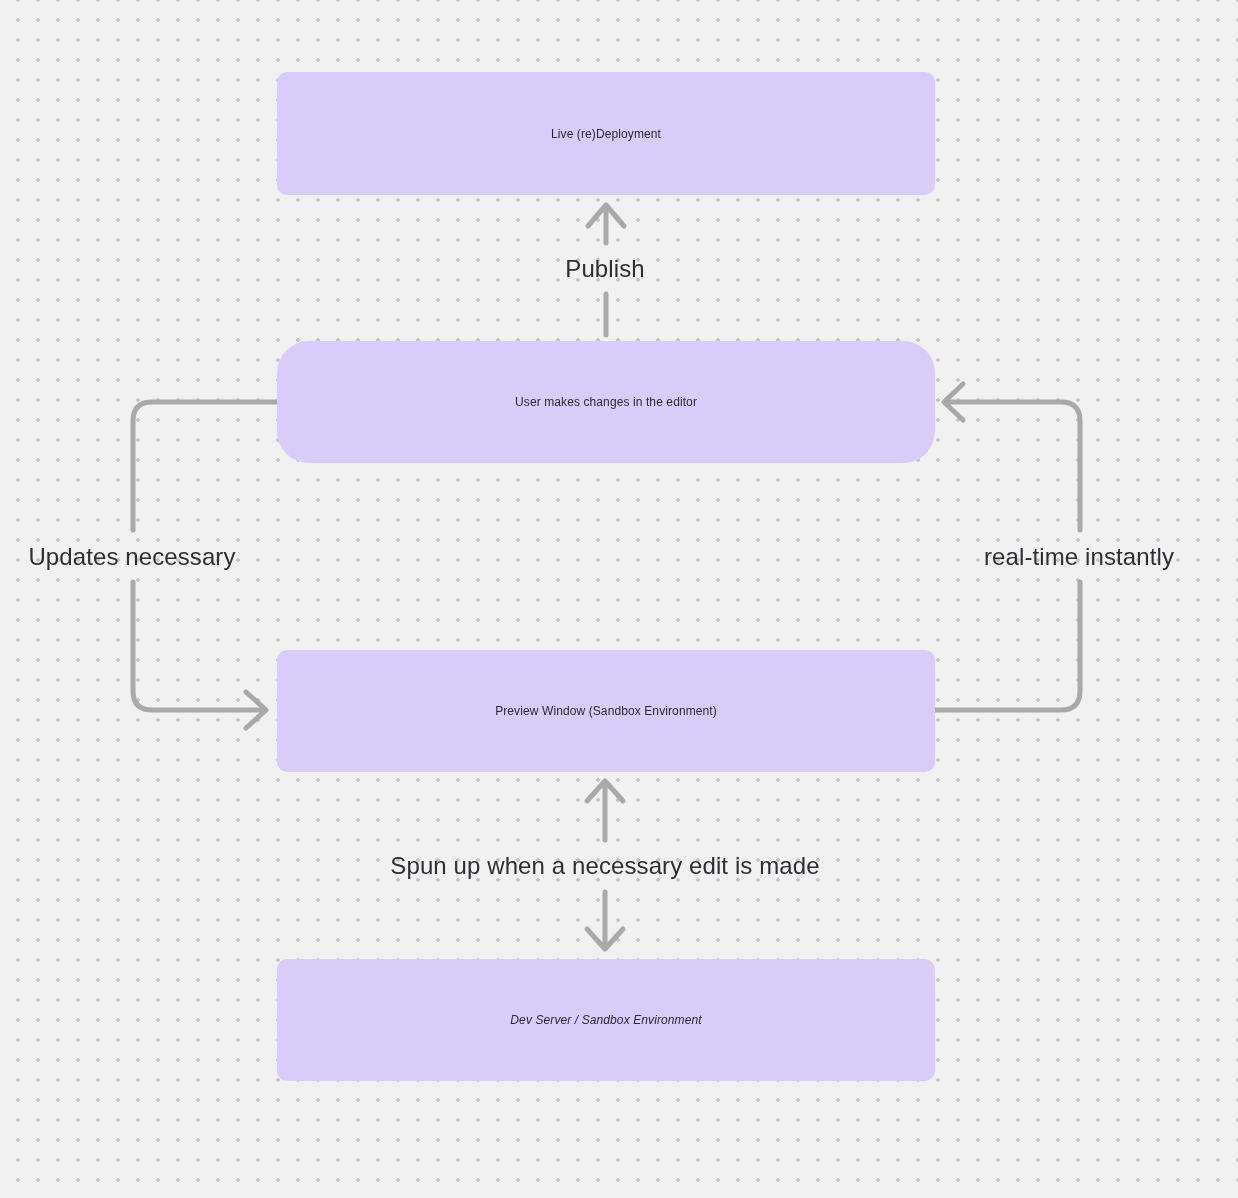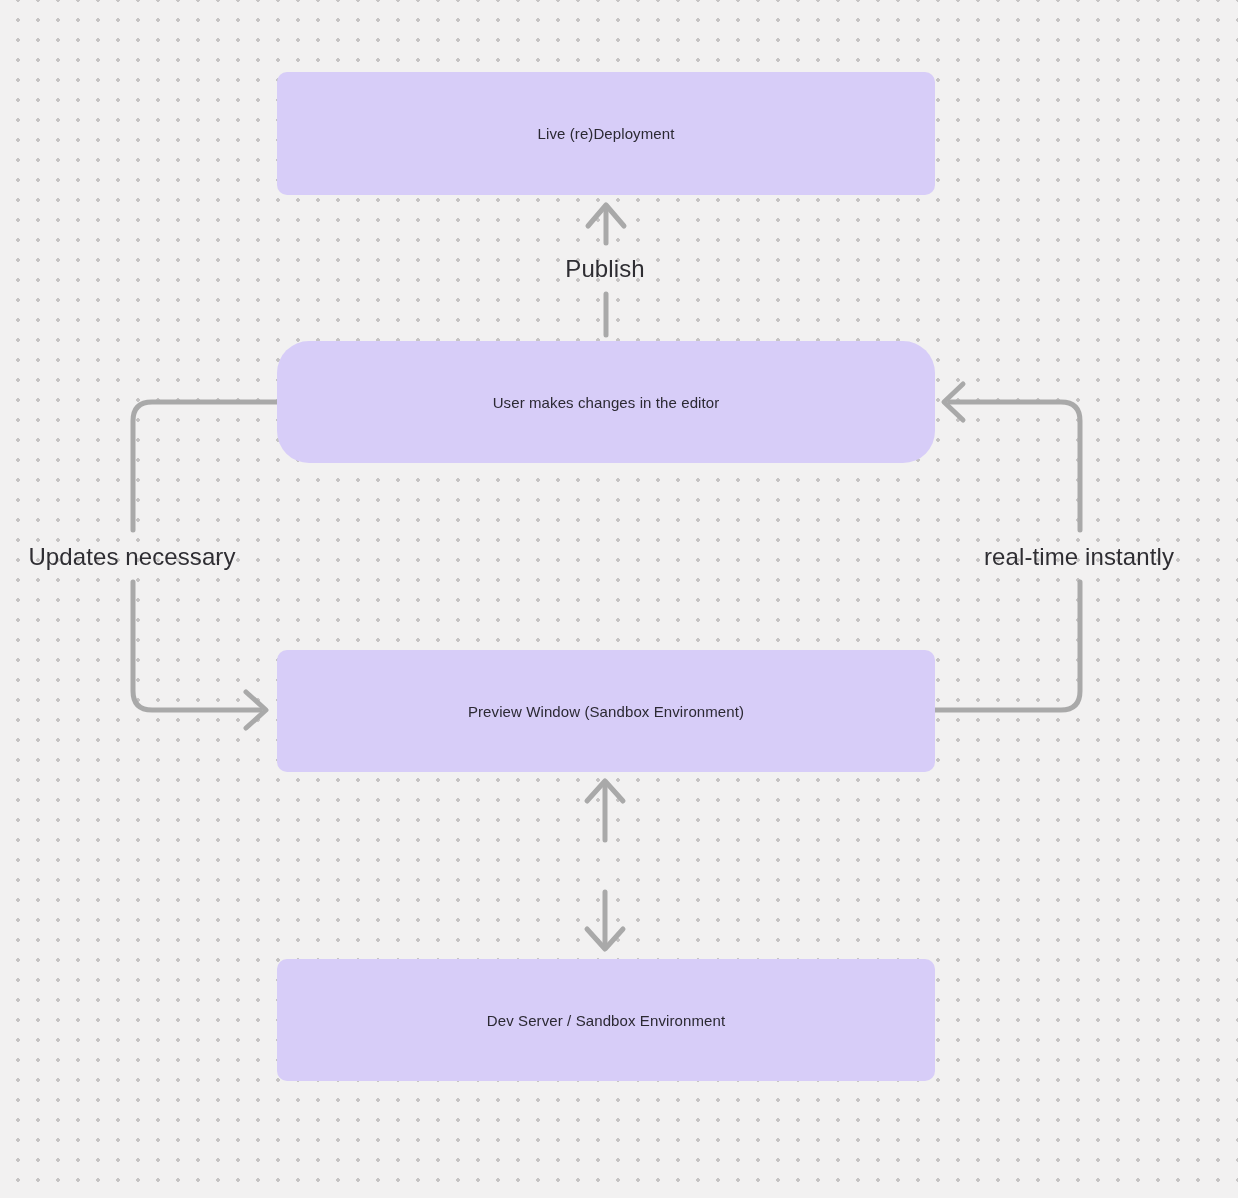--- a/index.html
+++ b/index.html
@@ -26,28 +26,28 @@
     left: 277px;
     width: 658px;
     height: 122px;
     background: #d7cdf8;
     border-radius: 10px;
     display: flex;
     align-items: center;
     justify-content: center;
   }
   .node-label {
-    font-size: 15px;
+    font-size: 12px;
     color: #2b2933;
     letter-spacing: 0.1px;
   }
   .node-live    { top: 72px; height: 123px; }
   .node-user    { top: 341px; border-radius: 32px; }
   .node-preview { top: 650px; }
-  .node-dev     { top: 959px; }
+  .node-dev     { top: 959px; font-style: italic; }
 
   .connector-layer {
     position: absolute;
     left: 0; top: 0;
     width: 1238px;
     height: 1198px;
     pointer-events: none;
   }
   .connector-layer path, .connector-layer polyline {
     fill: none;
@@ -117,14 +117,15 @@
   <div class="node node-dev">
     <span class="node-label">Dev Server / Sandbox Environment</span>
   </div>
 
   <div class="edge-label label-publish">Publish</div>
 
   <div class="edge-label label-updates">Updates necessary</div>
 
   <div class="edge-label label-feedback">real-time instantly</div>
 
+  <div class="edge-label label-spunup">Spun up when a necessary edit is made</div>
 
 </div>
 
 </body></html>

